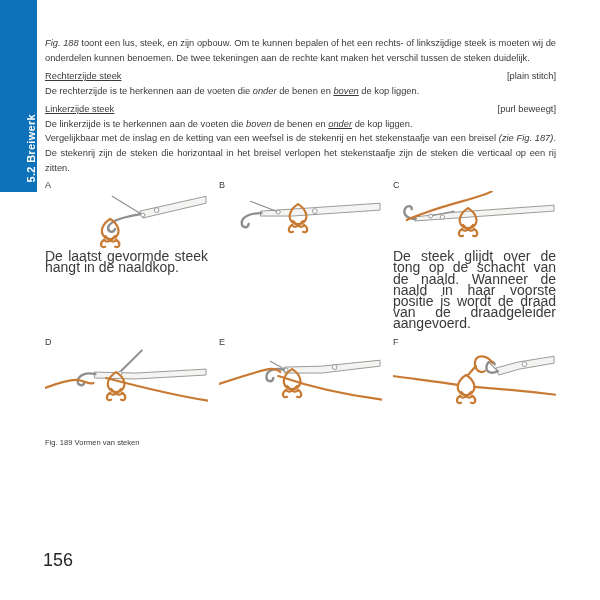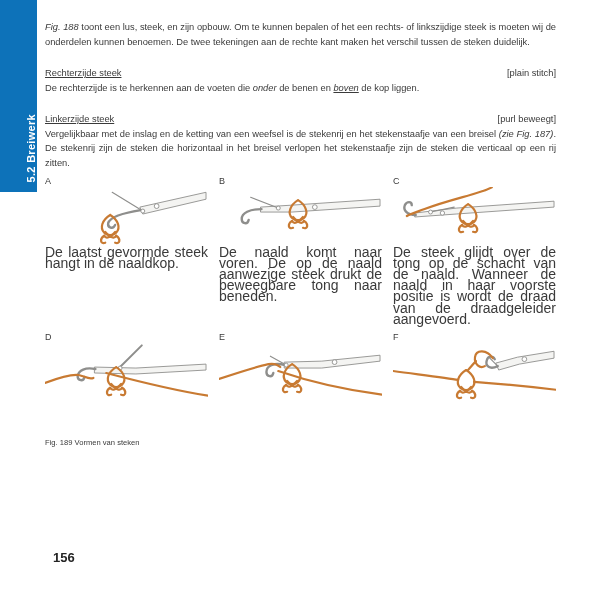--- a/index.html
+++ b/index.html
@@ -13,48 +13,48 @@
     position:absolute;left:0;top:0;width:37px;height:192px;
     background:var(--accent,#0d72b9);
   }
   .tab-label{
     position:absolute;bottom:10px;left:50%;transform:translateX(-50%) ;
     writing-mode:vertical-rl;text-orientation:mixed;rotate:180deg;
     color:#ffffff;font-size:11px;font-weight:700;letter-spacing:.3px;white-space:nowrap;
   }
   
   .content{
-    position:absolute;left:45px;top:0;width:511px;padding-top:20px;
+    position:absolute;left:45px;top:0;width:511px;padding-top:36px;
   }
   p.body{
     margin:0;font-size:9.3px;line-height:14.6px;text-align:justify;
   }
   .mt{margin-top:5px;}
   .it{font-style:italic;}
   .itu{font-style:italic;text-decoration:underline;}
   .hrow{
     display:flex;justify-content:space-between;align-items:baseline;
-    margin-top:18px;font-size:9.3px;line-height:13.5px;
+    margin-top:5px;font-size:9.3px;line-height:13.5px;
   }
   .hrow .hd{text-decoration:underline;}
   
   .figgrid{
     display:grid;grid-template-columns:repeat(3,1fr);
     column-gap:11px;row-gap:6px;margin-top:4px;
   }
   .panel .plabel{font-size:9px;line-height:12px;color:#3a3a3a;}
   .panel svg{display:block;width:100%;height:58px;}
   .panel .pcap{
     margin:2px 0 0 0;font-size:14px;line-height:11.2px;text-align:justify;color:#3a3a3a;
   }
   .figcap{
     position:absolute;left:45px;top:438px;font-size:7.6px;color:#3a3a3a;
   }
   .pagenum{
-    position:absolute;left:53px;top:550px;font-size:13px;font-weight:700;color:#242424;
+    position:absolute;left:43px;top:550px;font-size:18px;font-weight:400;color:#242424;
   }
   
   .ndl{fill:#f4f4f2;stroke:#8e8e8c;stroke-width:0.9;}
   .ln{stroke:#8e8e8c;stroke-width:1.1;fill:none;stroke-linecap:round;}
   .ln2{stroke:#8e8e8c;stroke-width:2.4;fill:none;stroke-linecap:round;}
   .pvt{fill:#ffffff;stroke:#8e8e8c;stroke-width:0.9;}
   .yn{stroke:var(--yarn,#c87a32);stroke-width:2.2;fill:none;stroke-linecap:round;stroke-linejoin:round;}
 </style>
 </head>
 <body>
@@ -80,20 +80,21 @@
   <div class="hrow">
     <span class="hd">Rechterzijde steek</span>
     <span>[plain stitch]</span>
   </div>
   <p class="body"><span>De rechterzijde is te herkennen aan de voeten die </span><span class="it">onder</span><span> de benen en </span><span class="itu">boven</span><span> de kop liggen.</span></p>
 
   <div class="hrow">
     <span class="hd">Linkerzijde steek</span>
     <span>[purl beweegt]</span>
   </div>
+  <p class="body"><span>De linkerzijde is te herkennen aan de voeten die </span><span class="it">boven</span><span> de benen en </span><span class="itu">onder</span><span> de kop liggen.</span></p>
 
   <p class="body mt"><span>Vergelijkbaar met de inslag en de ketting van een weefsel is de stekenrij en het stekenstaafje van een breisel </span><span class="it">(zie Fig. 187)</span><span>. De stekenrij zijn de steken die horizontaal in het breisel verlopen het stekenstaafje zijn de steken die verticaal op een rij zitten.</span></p>
 
 
   <div class="figgrid">
 
     <div class="panel">
       <div class="plabel">A</div>
       <svg viewBox="0 0 165 58">
         <polygon class="ndl" points="163,5 96,20 99,27 163,12"></polygon>
@@ -109,21 +110,20 @@
     <div class="panel">
       <div class="plabel">B</div>
       <svg viewBox="0 0 165 58">
         <polygon class="ndl" points="163,12 74,18 42,20 42,25 74,25 163,19"></polygon>
         <path class="ln2" d="M43,22 C31,22 23,26 23,32 C23,37 29,38 30,33"></path>
         <line class="ln" x1="60" y1="21" x2="32" y2="10"></line>
         <circle class="pvt" cx="60" cy="21" r="2"></circle>
         <circle class="pvt" cx="97" cy="20" r="2.4"></circle>
         <use href="#st" xlink:href="#st" transform="translate(80,12)"></use>
       </svg>
-      <p class="pcap">De naald komt naar voren. De op de naald aanwezige steek drukt de beweegbare tong naar beneden.</p>
     </div>
 
     <div class="panel">
       <div class="plabel">C</div>
       <svg viewBox="0 0 165 58">
         <polygon class="ndl" points="163,14 64,21 22,26 22,30 64,27 163,20"></polygon>
         <path class="ln2" d="M23,28 C14,28 10,23 12,18 C14,14 19,14 19,18"></path>
         <line class="ln" x1="38" y1="25" x2="62" y2="20"></line>
         <circle class="pvt" cx="38" cy="25" r="2"></circle>
         <circle class="pvt" cx="50" cy="26" r="2.2"></circle>

